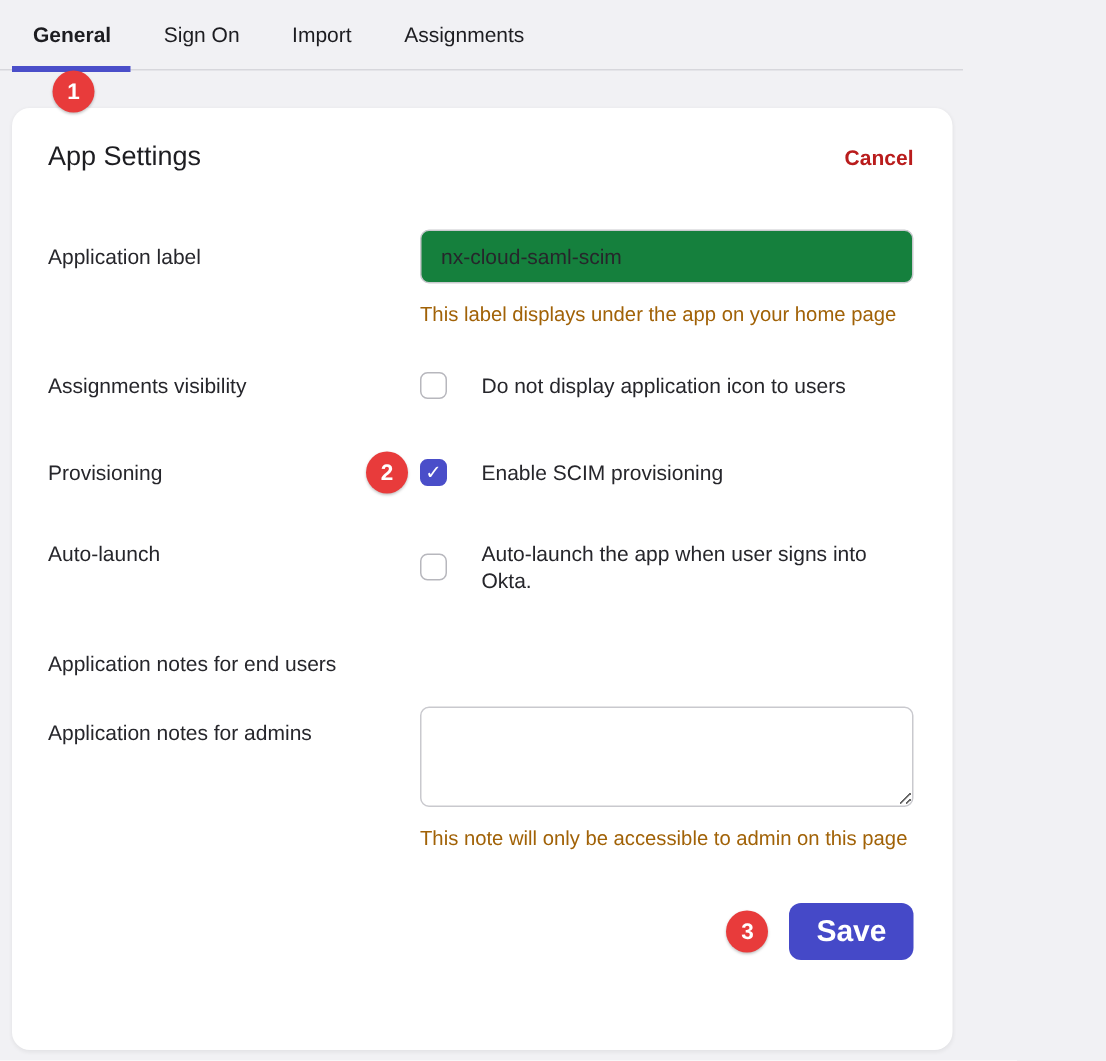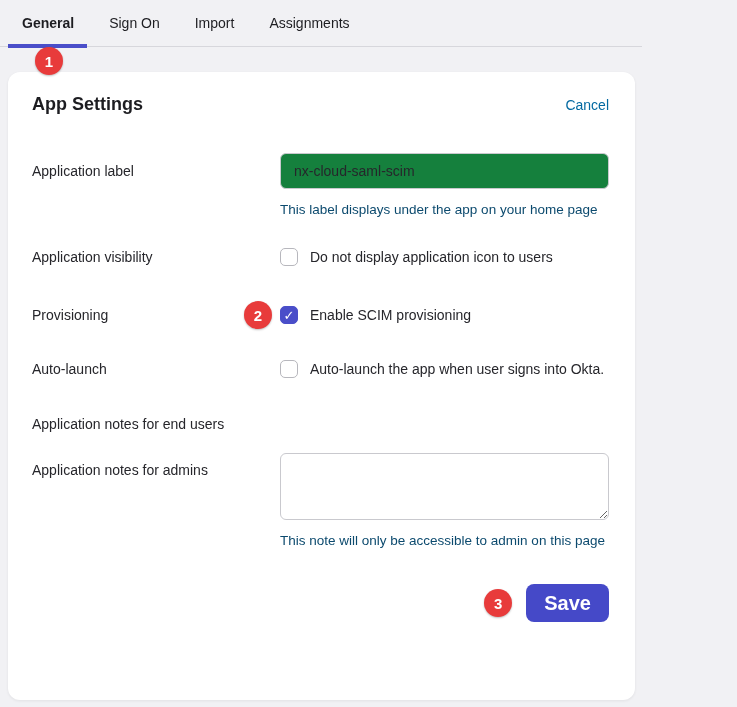--- a/index.html
+++ b/index.html
@@ -68,25 +68,25 @@
     box-shadow:0 1px 3px rgba(29,29,33,0.07);
     padding:22px 26px 0 24px;
     z-index:1;
   }
   .card-header {
     display:flex;
     align-items:center;
     justify-content:space-between;
     margin-bottom:38px;
   }
-  .card-title { font-size:18px; font-weight:bold; color:#1d1d21; }
+  .card-title { font-size:18px; font-weight:normal; color:#1d1d21; }
   .cancel-link {
     font-size:14px;
-    font-weight:normal;
-    color:#0369a1;
+    font-weight:bold;
+    color:#b91c1c;
     text-decoration:none;
     cursor:pointer;
   }
 
   
   .row { display:flex; align-items:flex-start; }
   .row-label {
     width:248px;
     flex:none;
     font-size:14px;
@@ -120,30 +120,30 @@
     color:#26262b;
     background:#ffffff;
     outline:none;
     resize:both;
     display:block;
   }
   .help-text {
     margin-top:12px;
     font-size:13.5px;
     line-height:17px;
-    color:#0c4a6e;
+    color:#a16207;
   }
 
   .row-visibility { margin-top:30px; }
   .row-provisioning { margin-top:40px; }
   .row-autolaunch { margin-top:36px; }
   .row-notes-users { margin-top:29px;align-items:center; }
   .row-notes-admins { margin-top:20px; }
 
-  .check-line { display:flex; align-items:center; gap:12px; cursor:pointer; }
+  .check-line { display:flex; align-items:center; gap:23px; cursor:pointer; }
   .checkbox {
     width:18px; height:18px;
     flex:none;
     border:1.5px solid #b7b7bd;
     border-radius:5px;
     background:#ffffff;
     display:flex;
     align-items:center;
     justify-content:center;
   }
@@ -207,21 +207,21 @@
 
     <div class="row">
       <div class="row-label pt9">Application label</div>
       <div class="row-control">
         <input class="text-input" type="text" value="nx-cloud-saml-scim" style="">
         <div class="help-text">This label displays under the app on your home page</div>
       </div>
     </div>
 
     <div class="row row-visibility">
-      <div class="row-label">Application visibility</div>
+      <div class="row-label">Assignments visibility</div>
       <div class="row-control">
         <label class="check-line">
           <span class="checkbox">
             
           </span>
           <span class="check-label">Do not display application icon to users</span>
         </label>
       </div>
     </div>
 

